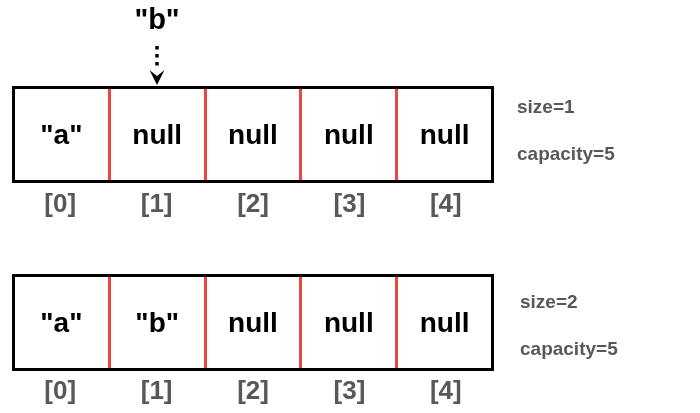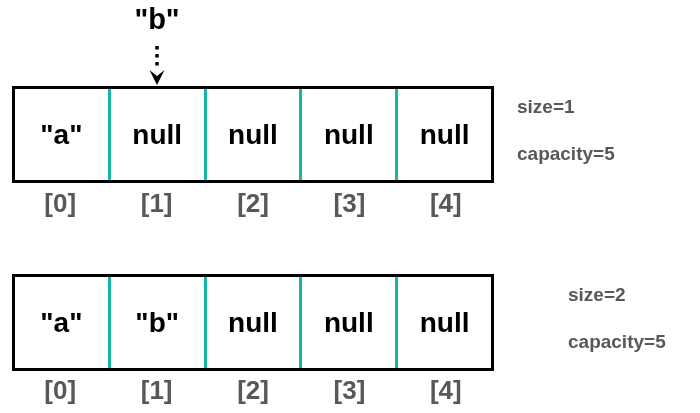--- a/index.html
+++ b/index.html
@@ -39,21 +39,21 @@
     height: 97px;
     display: flex;
     border: 3px solid #000000;
     box-sizing: border-box;
     background: #ffffff;
   }
   .array-row.row1 { top: 86px; }
   .array-row.row2 { top: 274px; }
   .array-cell {
     flex: 1;
-    border-left: 3px solid #14b8a6;
+    border-left: 3px solid #ef4444;
     display: flex;
     align-items: center;
     justify-content: center;
     font-size: 28px;
     font-weight: bold;
     color: #000000;
     white-space: nowrap;
   }
   .array-cell:first-child { border-left: none; }
   
@@ -75,21 +75,21 @@
   
   .side-label {
     position: absolute;
     font-size: 19px;
     font-weight: bold;
     color: #58585a;
     line-height: 47px;
     white-space: nowrap;
   }
   .side-label.slabel1 { left: 517px; top: 83px; }
-  .side-label.slabel2 { left: 520px; top: 271px; margin-left: 48px; }
+  .side-label.slabel2 { left: 520px; top: 278px; }
 </style>
 </head>
 <body>
 
 <div class="canvas">
 
   <div class="pointer-label">"b"</div>
   <svg class="pointer-arrow" width="18" height="44" viewBox="0 0 18 44" aria-hidden="true">
     <line x1="9" y1="3" x2="9" y2="27" stroke="#000000" stroke-width="3.5" stroke-dasharray="3.5 4.5"></line>
     <path d="M9 42 L1.5 27 L9 33 L16.5 27 Z" fill="#000000"></path>

